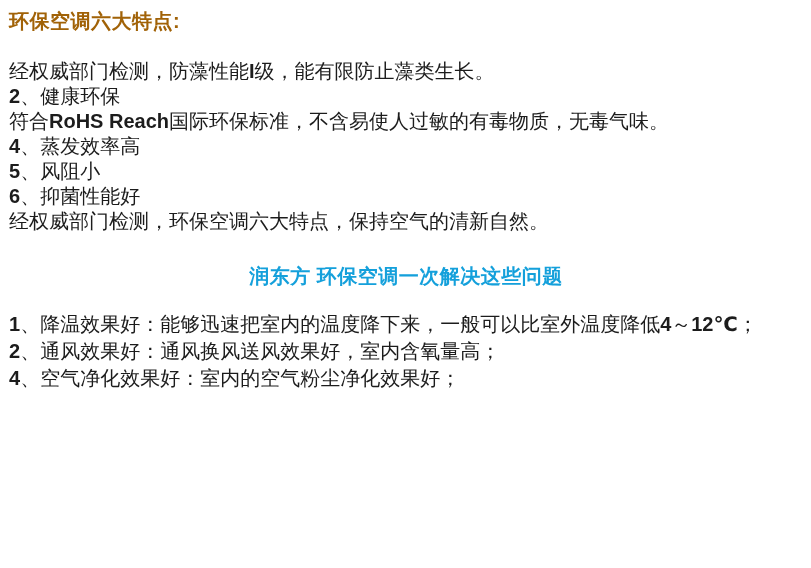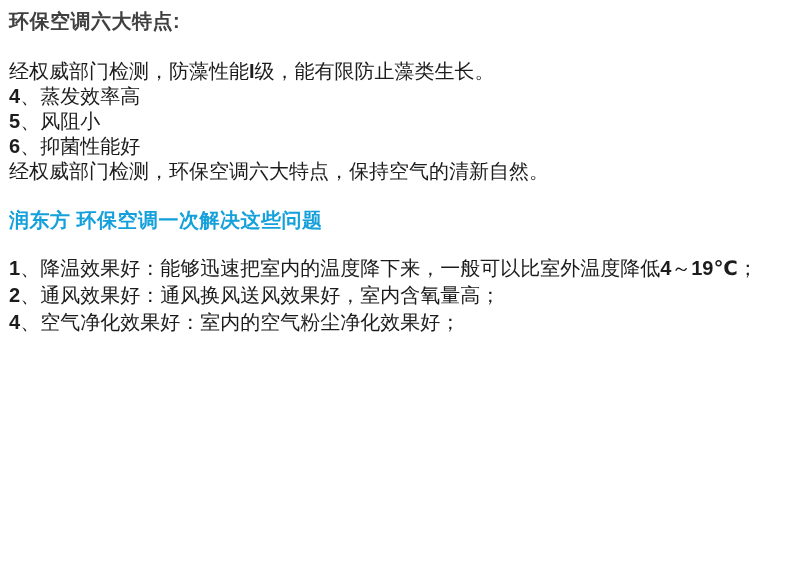--- a/index.html
+++ b/index.html
@@ -22,22 +22,23 @@
     font-size: 20px;
     line-height: 24px;
     font-weight: bold;
     color: #14a0db;
     letter-spacing: 0.5px;
   }
   .heading.first {
     margin-bottom: 26px;
   }
   .heading.second {
-    margin-top: 24px;
+    margin-top: 30px;
     margin-bottom: 23px;
+    text-align: center;
   }
   .features-list .feature-title,
   .features-list .feature-desc {
     font-size: 20px;
     line-height: 25px;
     white-space: nowrap;
   }
   .problems-list .problem-item {
     font-size: 20px;
     line-height: 27px;
@@ -45,41 +46,45 @@
   }
   b.latin {
     font-weight: bold;
   }
 </style>
 </head>
 <body style="background: rgb(255, 255, 255); color: rgb(28, 28, 28);">
 
 <div class="doc">
 
-  <h2 class="heading first" style="color: #404040;">环保空调六大特点:</h2>
+  <h2 class="heading first" style="color: #a16207;">环保空调六大特点:</h2>
 
   <div class="features-list">
       <div>
         <div class="feature-desc">经权威部门检测，防藻性能<b class="latin">I</b>级，能有限防止藻类生长。</div>
+      </div>
+      <div>
+        <div class="feature-title"><b class="latin">2</b>、健康环保</div>
+        <div class="feature-desc">符合<b class="latin">RoHS</b> <b class="latin">Reach</b>国际环保标准，不含易使人过敏的有毒物质，无毒气味。</div>
       </div>
       <div>
       </div>
       <div>
         <div class="feature-title"><b class="latin">4</b>、蒸发效率高</div>
       </div>
       <div>
         <div class="feature-title"><b class="latin">5</b>、风阻小</div>
       </div>
       <div>
         <div class="feature-title"><b class="latin">6</b>、抑菌性能好</div>
         <div class="feature-desc">经权威部门检测，环保空调六大特点，保持空气的清新自然。</div>
       </div>
     </div>
 
   <h2 class="heading second" style="color: rgb(20, 160, 219);">润东方 环保空调一次解决这些问题</h2>
 
   <div class="problems-list">
-      <div class="problem-item"><b class="latin">1</b>、降温效果好：能够迅速把室内的温度降下来，一般可以比室外温度降低<b class="latin">4</b>～<b class="latin">19℃</b>；</div>
+      <div class="problem-item"><b class="latin">1</b>、降温效果好：能够迅速把室内的温度降下来，一般可以比室外温度降低<b class="latin">4</b>～<b class="latin">12℃</b>；</div>
       <div class="problem-item"><b class="latin">2</b>、通风效果好：通风换风送风效果好，室内含氧量高；</div>
       <div class="problem-item"><b class="latin">4</b>、空气净化效果好：室内的空气粉尘净化效果好；</div>
     </div>
 
 </div>
 
 </body></html>

